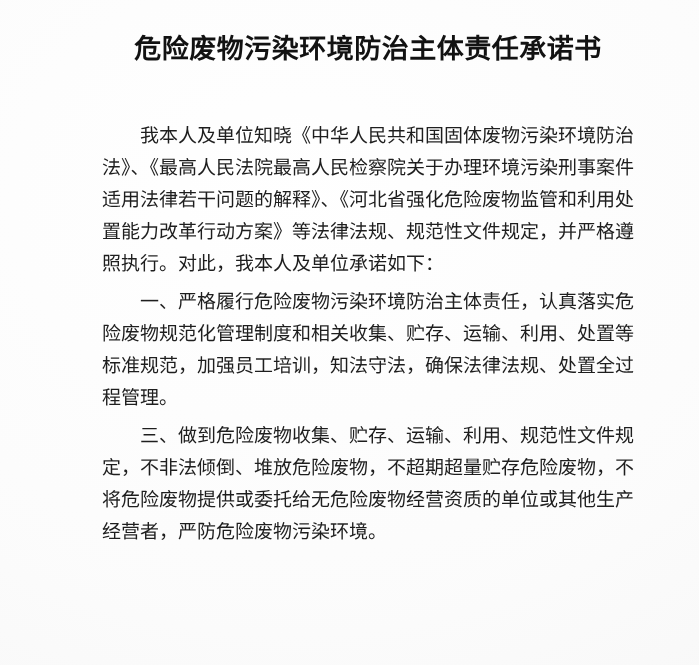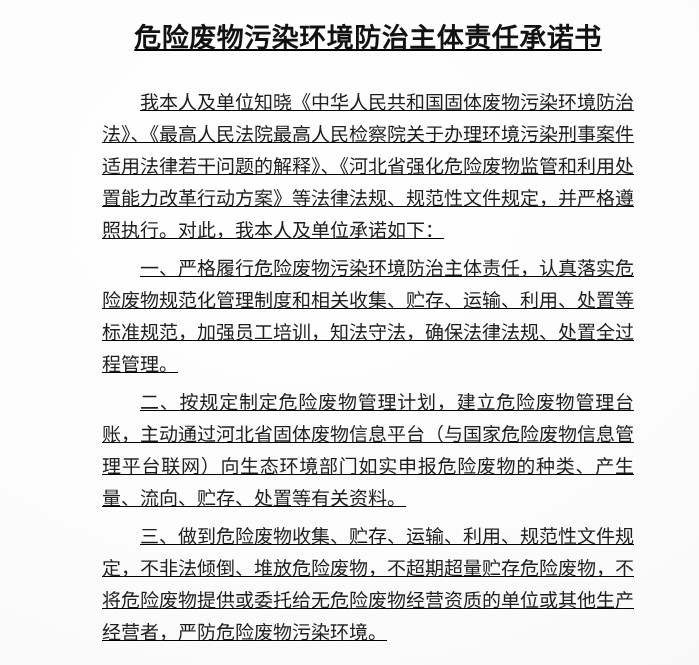--- a/index.html
+++ b/index.html
@@ -21,37 +21,36 @@
     background:
       radial-gradient(130% 110% at 42% 30%,
         rgba(255,255,255,0.95) 0%,
         rgba(252,252,252,0.6) 55%,
         rgba(241,241,241,0.55) 100%),
       #fbfbfb;
   }
   .content {
     position: absolute;
     left: 102px;
-    top: 21px;
+    top: 32px;
     width: 532px;
-    text-decoration: underline;
   }
   .doc-title {
     margin: 0;
     padding: 0;
     text-align: center;
     font-size: 27px;
     line-height: 34px;
     font-weight: bold;
     letter-spacing: 0.5px;
     color: #121212;
     white-space: nowrap;
   }
   .doc-body {
-    margin-top: 32px;
+    margin-top: 54px;
     color: #1e1e1e;
   }
   .doc-body p {
     margin: 0 0 6px 0;
     font-size: 19px;
     line-height: 32px;
     text-indent: 2em;
     text-align: justify;
     text-justify: inter-ideograph;
     letter-spacing: 0;
@@ -63,17 +62,16 @@
 </style>
 </head>
 <body>
 
 <div class="page">
   <div class="content">
     <h1 class="doc-title">危险废物污染环境防治主体责任承诺书</h1>
     <div class="doc-body">
       <p>我本人及单位知晓《中华人民共和国固体废物污染环境防治法》、《最高人民法院最高人民检察院关于办理环境污染刑事案件适用法律若干问题的解释》、《河北省强化危险废物监管和利用处置能力改革行动方案》等法律法规、规范性文件规定，并严格遵照执行。对此，我本人及单位承诺如下：</p>
       <p>一、严格履行危险废物污染环境防治主体责任，认真落实危险废物规范化管理制度和相关收集、贮存、运输、利用、处置等标准规范，加强员工培训，知法守法，确保法律法规、处置全过程管理。</p>
-      <p>二、按规定制定危险废物管理计划，建立危险废物管理台账，主动通过河北省固体废物信息平台（与国家危险废物信息管理平台联网）向生态环境部门如实申报危险废物的种类、产生量、流向、贮存、处置等有关资料。</p>
       <p>三、做到危险废物收集、贮存、运输、利用、规范性文件规定，不非法倾倒、堆放危险废物，不超期超量贮存危险废物，不将危险废物提供或委托给无危险废物经营资质的单位或其他生产经营者，严防危险废物污染环境。</p>
     </div>
   </div>
 </div>
 
 </body></html>

